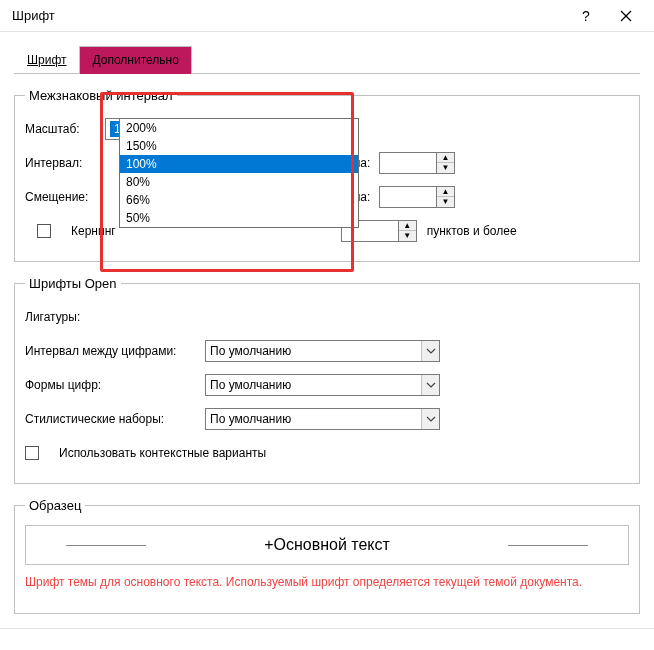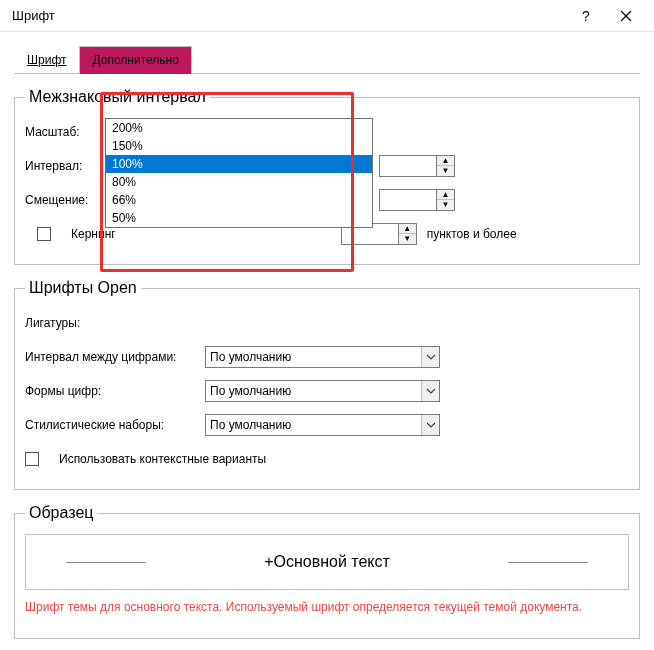--- a/index.html
+++ b/index.html
@@ -7,36 +7,36 @@
 .titlebar { display: flex; align-items: center; justify-content: space-between; height: 32px; padding: 0 8px 0 12px; border-bottom: 1px solid #e5e5e5; }
 .titlebar .title { font-size: 13px; }
 .titlebar .controls { display: flex; gap: 0; }
 .titlebar .ctrl { width: 40px; height: 28px; display: flex; align-items: center; justify-content: center; font-size: 14px; }
 .dialog-body { padding: 14px 14px 0 14px; position: relative; }
 .tabs { display: flex; border-bottom: 1px solid #c0c0c0; margin-bottom: 14px; }
 .tab { padding: 6px 12px; font-size: 12px; border: 1px solid transparent; border-bottom: none; }
 .tab.active { border-color: #c0c0c0 #c0c0c0 #fff #c0c0c0; background: #be185d; margin-bottom: -1px; }
 .tab .u { text-decoration: underline; }
 fieldset { border: 1px solid #c0c0c0; padding: 12px 10px 10px 10px; margin-bottom: 14px; position: relative; }
-fieldset legend { padding: 0 4px; font-size: 16px; background: #fff; }
+fieldset legend { padding: 0 4px; font-size: 13px; background: #fff; }
 .row { display: flex; align-items: center; height: 28px; margin-bottom: 6px; }
 .row label { width: 80px; }
 .row .label-wide { width: 180px; }
 .combo { display: flex; align-items: center; border: 1px solid #7a7a7a; background: #fff; height: 22px; width: 240px; justify-content: space-between; padding-left: 4px; }
 .combo .arrow { width: 18px; height: 20px; display:flex; align-items:center; justify-content:center; border-left:1px solid #c0c0c0; background:#f0f0f0; }
 .combo-wide { width: 235px; }
 .na-label { width: 26px; text-align:center; margin: 0 4px; }
 .spinner { display:flex; align-items:center; border:1px solid #7a7a7a; height:22px; width:76px; background:#fff; }
 .spinner input { border:none; width: 56px; padding-left:4px; height:20px; font-size:12px; }
 .spinner .btns { display:flex; flex-direction:column; width:18px; border-left:1px solid #7a7a7a; }
 .spinner .btns span { height:10px; display:flex; align-items:center; justify-content:center; font-size:8px; line-height:8px; background:#f0f0f0; }
 .spinner .btns span:first-child { border-bottom:1px solid #c0c0c0; }
 .chk { display:flex; align-items:center; gap:20px; }
 .chk .box { width:14px; height:14px; border:1px solid #555; }
-.sample-box { border:1px solid #c0c0c0; height:56px; display:flex; align-items:center; justify-content:space-between; padding:0 40px; margin-bottom:10px; }
+.sample-box { border:1px solid #c0c0c0; height:40px; display:flex; align-items:center; justify-content:space-between; padding:0 40px; margin-bottom:10px; }
 .sample-line { width:80px; border-bottom:1px solid #888; height:1px; }
 .sample-text { font-size:16px; }
 .note { font-size:12px; color:#ef4444; margin-bottom:14px; }
 .footer { display:flex; justify-content:space-between; padding: 10px 14px 14px 14px; border-top:1px solid #e5e5e5; }
 .redbox { position:absolute; border:3px solid #e83030; border-radius:2px; z-index:20; pointer-events:none; }
 .dropdown { position:absolute; background:#fff; border:1px solid #707070; z-index:15; }
 .dropdown .opt { padding:2px 6px; font-size:12px; height:18px; display:flex; align-items:center; }
 .dropdown .opt.sel { background:#0078d4; color:#fff; }
 .selected-text { background:#0078d4; color:#fff; padding:1px 4px; display:inline-block; }
 svg { display:block; }
@@ -177,21 +177,21 @@
   <fieldset>
     <legend>Образец</legend>
     <div class="sample-box">
       <div class="sample-line"></div>
       <span class="sample-text">+Основной текст</span>
       <div class="sample-line"></div>
     </div>
     <div class="note">Шрифт темы для основного текста. Используемый шрифт определяется текущей темой документа.</div>
   </fieldset>
 
-  <div class="dropdown" id="scale-dropdown" style="left:105px; top:86px; width:268px;">
+  <div class="dropdown" id="scale-dropdown" style="left:119px; top:86px; width:240px;">
       <div class="opt">200%</div>
       <div class="opt">150%</div>
       <div class="opt sel">100%</div>
       <div class="opt">80%</div>
       <div class="opt">66%</div>
       <div class="opt">50%</div>
     </div>
   <div class="redbox" style="left:100px; top:60px; width:254px; height:180px;"></div>
 
 </div>

